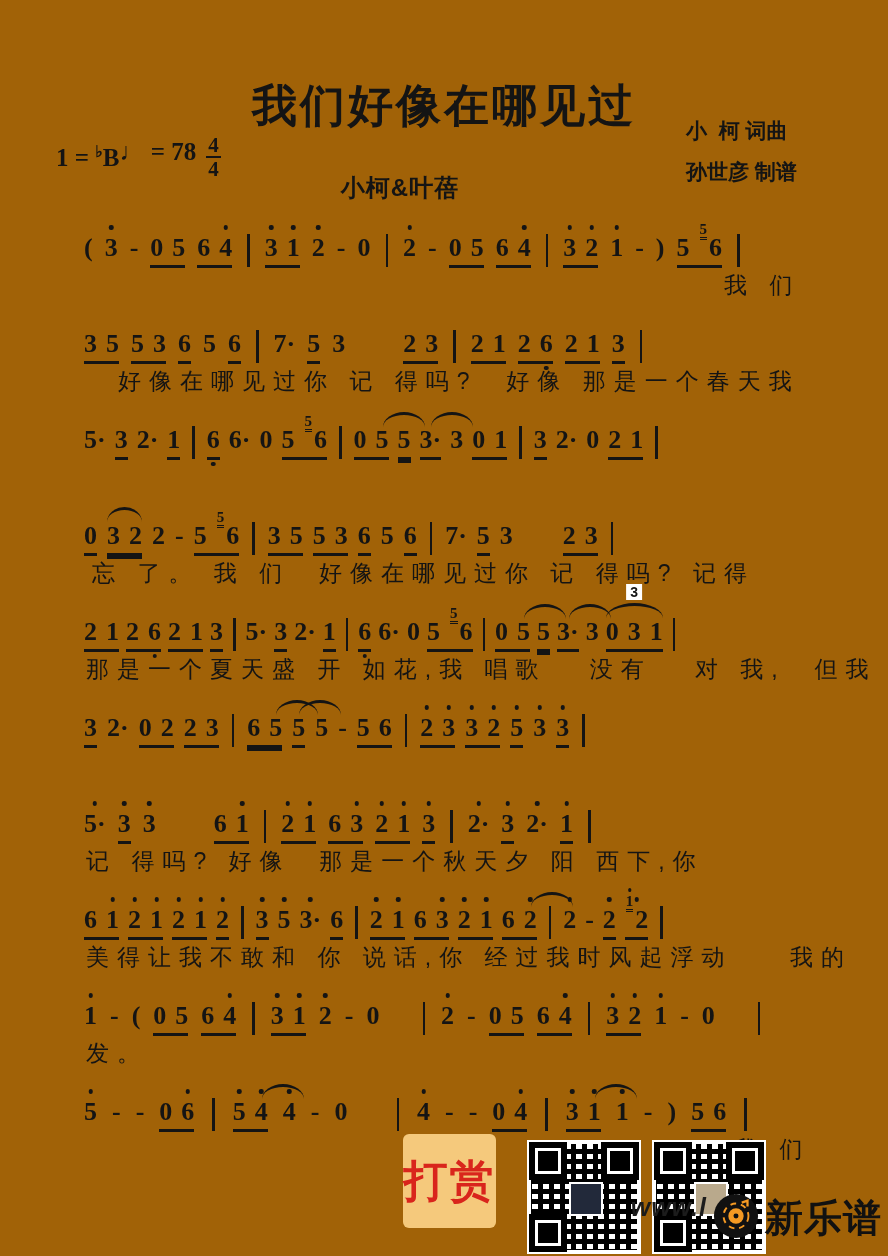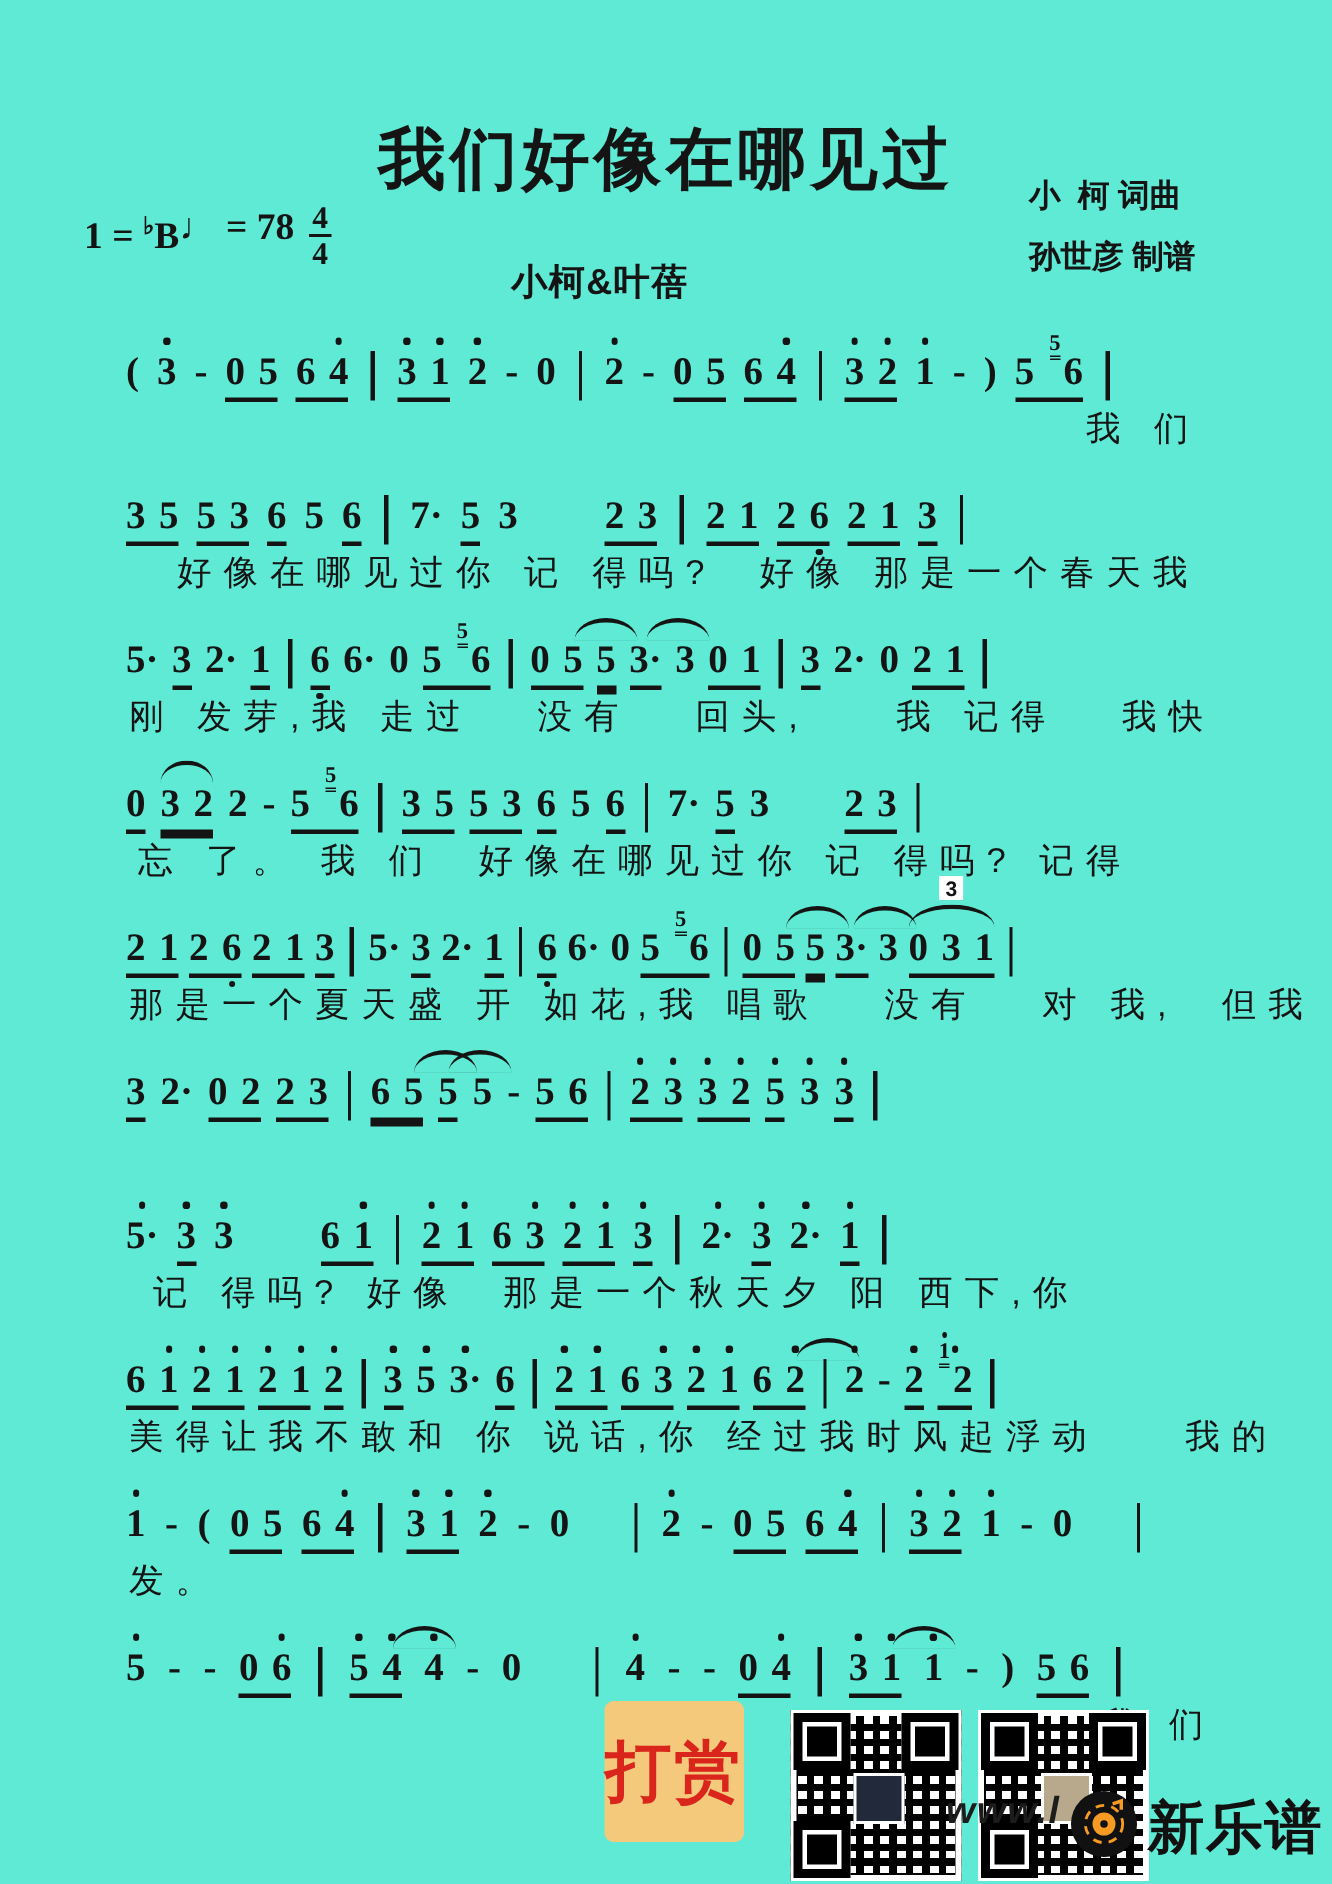--- a/index.html
+++ b/index.html
@@ -1,19 +1,19 @@
 <!DOCTYPE html>
 <html><head>
 <meta charset="utf-8">
 <style>
   html,body{margin:0;padding:0}
   body{width:888px;height:1256px;background:#fff;position:relative;overflow:hidden;
        font-family:"Liberation Sans",sans-serif;color:#141414;
        --reward-bg:#f5c97c;--reward-text:#d9251c;--accent-orange:#f59a23}
-  .sheet{position:absolute;inset:0;background:#5eead4}
+  .sheet{position:absolute;inset:0;background:#a16207}
 
   
   .title{position:absolute;top:76px;left:0;width:888px;text-align:center;
          font-size:45px;font-weight:900;letter-spacing:3px}
   .credits{position:absolute;top:110px;left:686px;font-size:21px;font-weight:600;
            line-height:41px;white-space:pre}
   .contact{position:absolute;top:140px;left:0;width:760px;text-align:center;
            font-size:20px;font-weight:700;white-space:pre;font-family:"Liberation Serif",serif}
   .artists{position:absolute;top:172px;left:0;width:800px;text-align:center;
            font-size:24px;font-weight:600;letter-spacing:1px}
@@ -363,21 +363,20 @@
           <div class="grp u1">
             <div class="note">
               <span>2</span>
             </div>
             <div class="note">
               <span>1</span>
             </div>
           </div>
           <div class="bar"></div>
         </div>
-        <div class="lyric" style="left: 2px;">刚 发芽,我 走过   没有   回头,    我 记得   我快</div>
       </div>
       <div class="music-line">
         <div class="notes-row" style="gap: 10px;">
           <div class="note u1">
             <span>0</span>
           </div>
           <div class="grp u2">
             <div class="note">
               <span>3</span>
             </div>
@@ -709,21 +708,21 @@
           <div class="note">
             <span>2·</span>
             <i class="d-hi"></i>
           </div>
           <div class="note u1">
             <span>1</span>
             <i class="d-hi"></i>
           </div>
           <div class="bar"></div>
         </div>
-        <div class="lyric" style="left: 2px; margin-left: 16px;">记 得吗? 好像  那是一个秋天夕 阳 西下,你</div>
+        <div class="lyric" style="left: 2px;">记 得吗? 好像  那是一个秋天夕 阳 西下,你</div>
       </div>
       <div class="music-line">
         <div class="notes-row" style="gap: 9px;">
           <div class="grp u1">
             <div class="note">
               <span>6</span>
             </div>
             <div class="note">
               <span>1</span>
               <i class="d-hi"></i>

